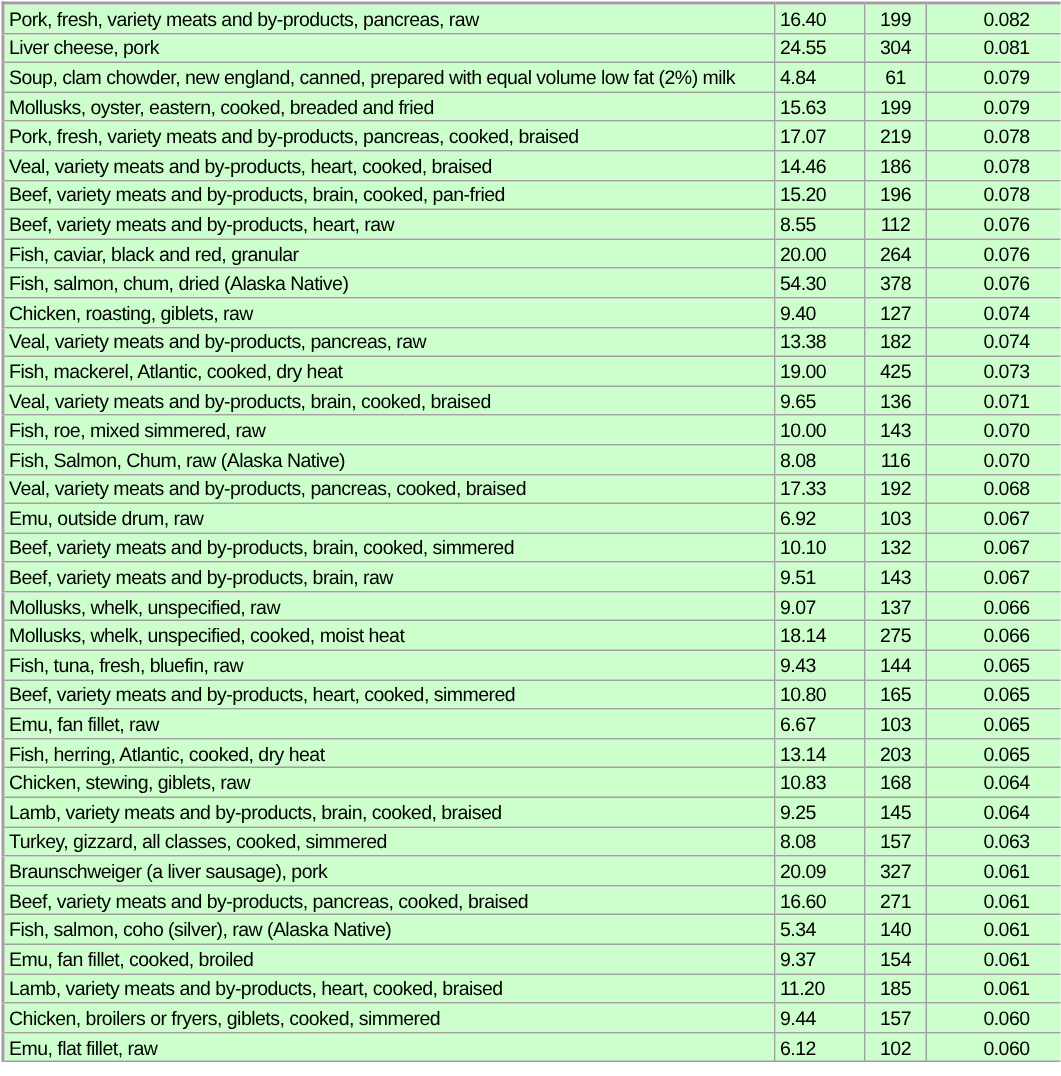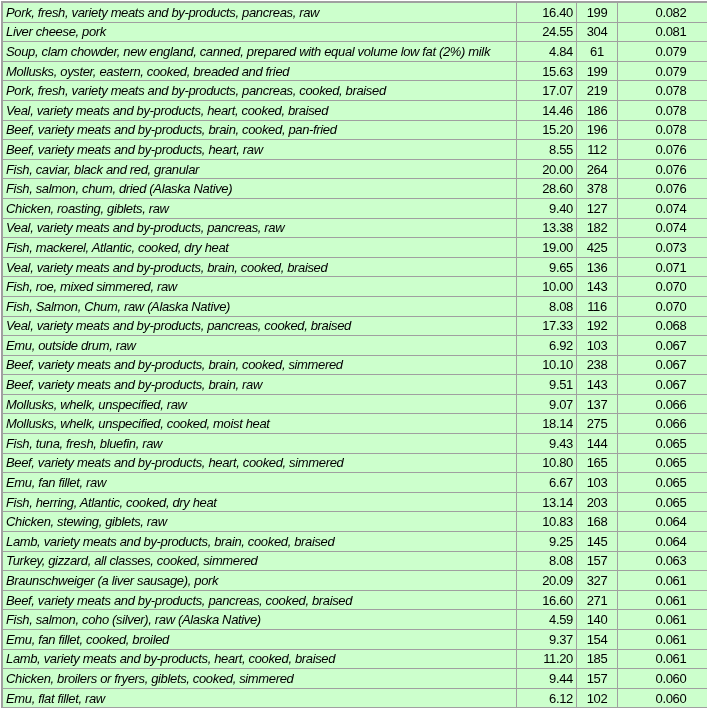--- a/index.html
+++ b/index.html
@@ -18,23 +18,23 @@
       background: #ccffcc;
       border: 1px solid #a0a0a0;
       height: 18.6px;
       padding: 0 3px;
       line-height: 17px;
       white-space: nowrap;
       overflow: hidden;
       letter-spacing: -0.35px;
     }
     table.nutr tr:first-child td { border-top: 2px solid #a0a0a0; }
-    table.nutr td:first-child { border-left: 2px solid #a0a0a0; font-style: italic; }
+    table.nutr td:first-child { border-left: 2px solid #a0a0a0; }
     td.c-name { width: 507px; text-align: left; }
-    td.c-a { width: 53px; text-align: right; }
+    td.c-a { width: 53px; text-align: left; }
     td.c-b { width: 34px; text-align: center; }
     td.c-c { width: 100px; text-align: center; }
   </style>
 </head>
 <body>
 
 <table class="nutr">
   <tbody id="table-body">
       <tr>
         <td class="c-name">Pork, fresh, variety meats and by-products, pancreas, raw</td>
@@ -85,21 +85,21 @@
         <td class="c-c">0.076</td>
       </tr>
       <tr>
         <td class="c-name">Fish, caviar, black and red, granular</td>
         <td class="c-a">20.00</td>
         <td class="c-b">264</td>
         <td class="c-c">0.076</td>
       </tr>
       <tr>
         <td class="c-name">Fish, salmon, chum, dried (Alaska Native)</td>
-        <td class="c-a">28.60</td>
+        <td class="c-a">54.30</td>
         <td class="c-b">378</td>
         <td class="c-c">0.076</td>
       </tr>
       <tr>
         <td class="c-name">Chicken, roasting, giblets, raw</td>
         <td class="c-a">9.40</td>
         <td class="c-b">127</td>
         <td class="c-c">0.074</td>
       </tr>
       <tr>
@@ -140,21 +140,21 @@
       </tr>
       <tr>
         <td class="c-name">Emu, outside drum, raw</td>
         <td class="c-a">6.92</td>
         <td class="c-b">103</td>
         <td class="c-c">0.067</td>
       </tr>
       <tr>
         <td class="c-name">Beef, variety meats and by-products, brain, cooked, simmered</td>
         <td class="c-a">10.10</td>
-        <td class="c-b">238</td>
+        <td class="c-b">132</td>
         <td class="c-c">0.067</td>
       </tr>
       <tr>
         <td class="c-name">Beef, variety meats and by-products, brain, raw</td>
         <td class="c-a">9.51</td>
         <td class="c-b">143</td>
         <td class="c-c">0.067</td>
       </tr>
       <tr>
         <td class="c-name">Mollusks, whelk, unspecified, raw</td>
@@ -217,21 +217,21 @@
         <td class="c-c">0.061</td>
       </tr>
       <tr>
         <td class="c-name">Beef, variety meats and by-products, pancreas, cooked, braised</td>
         <td class="c-a">16.60</td>
         <td class="c-b">271</td>
         <td class="c-c">0.061</td>
       </tr>
       <tr>
         <td class="c-name">Fish, salmon, coho (silver), raw (Alaska Native)</td>
-        <td class="c-a">4.59</td>
+        <td class="c-a">5.34</td>
         <td class="c-b">140</td>
         <td class="c-c">0.061</td>
       </tr>
       <tr>
         <td class="c-name">Emu, fan fillet, cooked, broiled</td>
         <td class="c-a">9.37</td>
         <td class="c-b">154</td>
         <td class="c-c">0.061</td>
       </tr>
       <tr>

